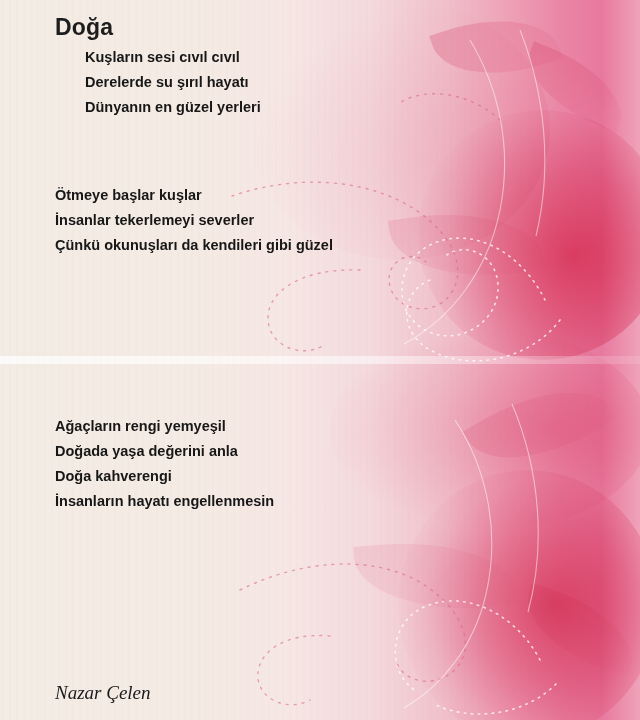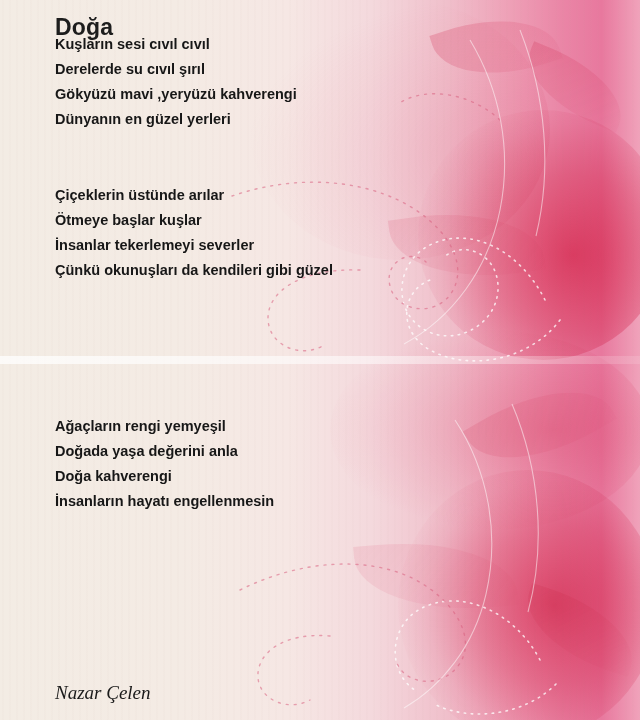--- a/index.html
+++ b/index.html
@@ -101,21 +101,21 @@
     letter-spacing: 0.2px;
   }
   .stanza {
     position: absolute;
     left: 55px;
     color: #171717;
     font-size: 14.5px;
     line-height: 25px;
   }
   .stanza .line { white-space: pre; font-weight: 600; }
-  .stanza-1 { top: 32px; }
+  .stanza-1 { top: 45px; margin-left: 30px; }
   .stanza-2 { top: 183px; }
   .stanza-3 { top: 414px; }
 
   .author {
     position: absolute;
     left: 55px;
     top: 682px;
     font-family: "Liberation Serif", serif;
     font-style: italic;
     font-size: 19px;
@@ -163,27 +163,25 @@
     </g>
   </svg>
 
   <div class="band-split"></div>
 
   <div class="content">
     <div class="poem-title">Doğa</div>
 
     <div class="stanza stanza-1">
       <div class="line">Kuşların sesi cıvıl cıvıl</div>
-      <div class="line">Derelerde su cıvıl şırıl</div>
-      <div class="line">Gökyüzü mavi ,yeryüzü kahverengi</div>
+      <div class="line">Derelerde su şırıl hayatı</div>
       <div class="line">Dünyanın en güzel yerleri</div>
     </div>
 
     <div class="stanza stanza-2">
-      <div class="line">Çiçeklerin üstünde arılar</div>
       <div class="line">Ötmeye başlar kuşlar</div>
       <div class="line">İnsanlar tekerlemeyi severler</div>
       <div class="line">Çünkü okunuşları da kendileri gibi güzel</div>
     </div>
 
     <div class="stanza stanza-3">
       <div class="line">Ağaçların rengi yemyeşil</div>
       <div class="line">Doğada yaşa değerini anla</div>
       <div class="line">Doğa kahverengi</div>
       <div class="line">İnsanların hayatı engellenmesin</div>

